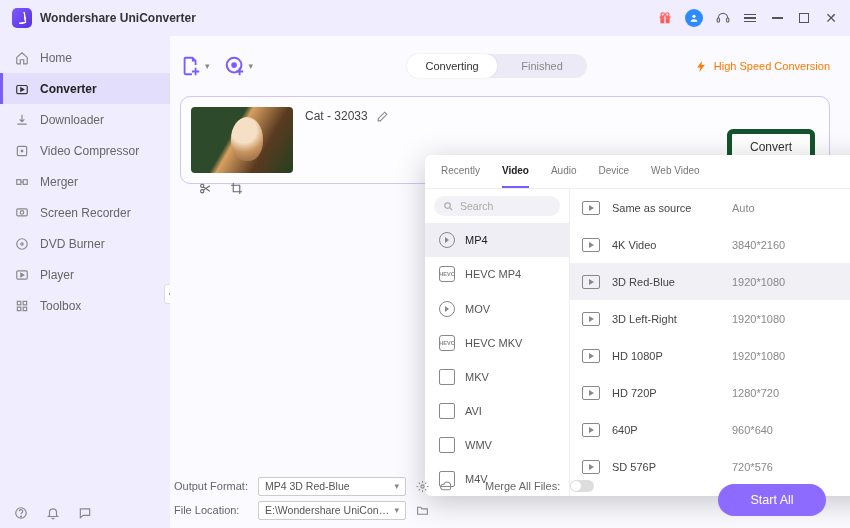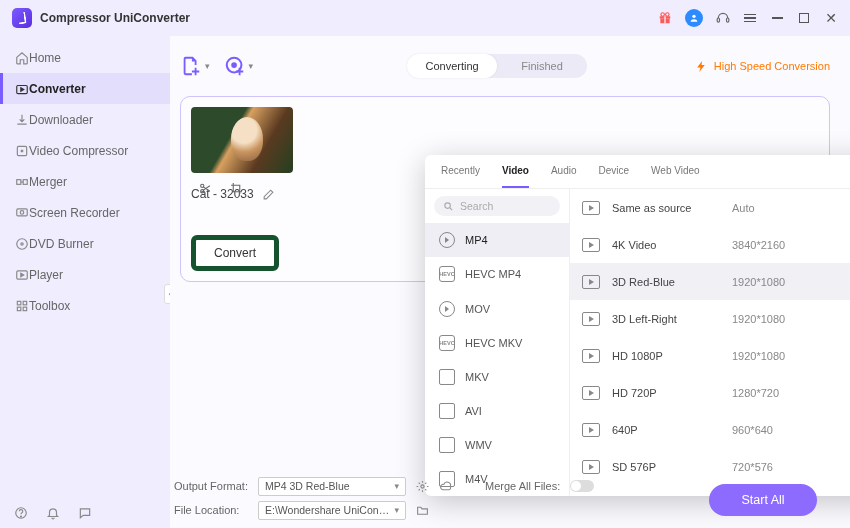--- a/index.html
+++ b/index.html
@@ -9,36 +9,36 @@
   .logo::after{content:'';position:absolute;inset:4px 6px;border:2px solid #fff;border-radius:2px;border-top:none;border-left:none;transform:rotate(-8deg);}
   .title-name { font-size: 12px; font-weight: 600; }
   .title-right { margin-left: auto; display: flex; align-items: center; gap: 13px; }
   .title-ic { width: 14px; height: 14px; color: #555; cursor: pointer; display:flex;align-items:center;justify-content:center;}
   .hamb{display:flex;flex-direction:column;gap:2px;} .hamb span{display:block;width:12px;height:1.5px;background:#555;}
   .minim{width:11px;height:1.5px;background:#555;} .maxim{width:10px;height:10px;border:1.5px solid #555;} .closex{font-size:14px;color:#555;}
   .gift{color:#ff5a5a;font-size:14px;}
   .avatar{width:18px;height:18px;border-radius:50%;background:#2e8bff;display:flex;align-items:center;justify-content:center;color:#fff;font-size:10px;}
   .body { display: flex; height: 492px; }
   .sidebar { width: 170px; background: #f0eefe; padding-top: 6px; position: relative; }
-  .nav-item { display: flex; align-items: center; height: 31px; padding: 0 14px; font-size: 12px; color: #666; cursor: pointer; }
+  .nav-item { display: flex; align-items: center; gap: 11px; height: 31px; padding: 0 14px; font-size: 12px; color: #666; cursor: pointer; }
   .nav-item.active { background: #e3defc; color: #222; font-weight: 700; border-left: 3px solid #7b5cff; padding-left: 11px; }
   .nav-ic { width: 15px; height: 15px; display:flex;align-items:center;justify-content:center;color:#888; }
   .nav-item.active .nav-ic{color:#333;}
   .collapse-handle { position: absolute; right: -6px; top: 248px; width: 12px; height: 20px; background: #fff; border:1px solid #ddd; border-radius: 3px; font-size: 9px; display:flex;align-items:center;justify-content:center;color:#888;cursor:pointer;}
   .sidebar-footer { position: absolute; bottom: 8px; left: 14px; display: flex; gap: 18px; color:#888; font-size: 13px; }
   .main { flex: 1; background: #fafaff; position: relative; padding: 10px 20px 0 10px; }
   .toolbar { display: flex; align-items: center; gap: 14px; height: 40px; }
   .tool-btn { display:flex;align-items:center;gap:1px;cursor:pointer;}
   .tool-add { width:22px;height:22px;color:#7b5cff;}
   .chev{font-size:9px;color:#888;margin-left:2px;}
   .seg { margin-left: 140px; display: flex; background: #eceaf7; border-radius: 14px; height: 24px; width: 180px; font-size: 11px; }
   .seg > div { flex:1; display:flex;align-items:center;justify-content:center; color:#888; cursor:pointer;}
   .seg > div.on { background:#fff; border-radius:14px; color:#333; box-shadow: 0 0 3px rgba(0,0,0,.07);}
   .hsc { margin-left: auto; display:flex;align-items:center;gap:6px;color:#ff7a00;font-size:11px;cursor:pointer;}
-  .card { margin-top: 10px; border:1.5px solid #cfc4fb; border-radius: 10px; padding: 10px 14px 10px 10px; display:flex; gap:12px; background:#fdfdff;flex-direction:column; }
+  .card { margin-top: 10px; border:1.5px solid #cfc4fb; border-radius: 10px; padding: 10px 14px 10px 10px; display:flex; gap:12px; background:#fdfdff; }
   .thumb { width:102px; height:66px; background: linear-gradient(120deg,#2d4a2a 40%, #d8a060 45%, #5a3a20 70%, #244020 100%); border-radius:4px; position:relative;}
   .thumb::after{content:'';position:absolute;left:40px;top:10px;width:32px;height:44px;background:radial-gradient(circle at 40% 30%, #f5e0c5 35%, #c99560 60%, #8a6040 100%);border-radius:50% 50% 45% 45%;}
   .thumb-tools { position:absolute; left:8px; bottom:-22px; display:flex; gap:18px; font-size:12px; color:#666;}
   .card-mid { flex:1; padding-top:2px;}
   .fname-row{display:flex;align-items:center;gap:8px;font-size:12px;color:#444;}
   .edit-ic{color:#888;cursor:pointer;}
   .convert-btn{align-self:flex-start;margin-top:22px;background:#fff;border:5px solid #14532d;border-radius:6px;padding:6px 18px;font-size:12px;cursor:pointer;}
   
   .fmt-pop { position:absolute; left:255px; top:119px; width:494px; height:341px; background:#fff; border-radius:6px; box-shadow:0 6px 30px rgba(0,0,0,.22); display:flex; flex-direction:column; overflow:hidden;}
   .fmt-tabs { height:34px; display:flex; gap:22px; padding:0 16px; border-bottom:1px solid #eee; align-items:center;}
@@ -61,29 +61,29 @@
   .fmt-r-name{flex:0 0 108px;color:#444;}
   .fmt-r-res{flex:1;color:#888;}
   
   .bottom{position:absolute;left:0;right:20px;bottom:6px;font-size:11px;color:#666;}
   .brow{display:flex;align-items:center;gap:10px;height:24px;padding-left:4px;}
   .blabel{width:74px;}
   .bselect{width:148px;height:19px;border:1px solid #ccc;border-radius:2px;background:#fff;display:flex;align-items:center;justify-content:space-between;padding:0 6px;font-size:10.5px;color:#555;cursor:pointer;}
   .bic{color:#888;cursor:pointer;font-size:12px;}
   .toggle{width:24px;height:12px;border-radius:6px;background:#ddd;position:relative;}
   .toggle::after{content:'';position:absolute;left:1px;top:1px;width:10px;height:10px;background:#fff;border-radius:50%;}
-  .start-all{position:absolute;right:13px;bottom:6px;width:108px;height:32px;border-radius:16px;background:#8e6bff;color:#fff;display:flex;align-items:center;justify-content:center;font-size:12.5px;cursor:pointer;}
+  .start-all{position:absolute;right:4px;bottom:6px;width:108px;height:32px;border-radius:16px;background:#8e6bff;color:#fff;display:flex;align-items:center;justify-content:center;font-size:12.5px;cursor:pointer;}
   svg{display:block;}
 </style>
 </head>
 <body>
 
 <div class="titlebar">
   <div class="logo"></div>
-  <div class="title-name">Compressor UniConverter</div>
+  <div class="title-name">Wondershare UniConverter</div>
   <div class="title-right">
     <span class="title-ic gift">
       <svg width="14" height="14" viewBox="0 0 24 24" fill="currentColor">
           <rect x="3" y="9" width="18" height="4"></rect>
           <rect x="4" y="13" width="16" height="8"></rect>
           <rect x="11" y="9" width="2" height="12" fill="#fff"></rect>
           <circle cx="8" cy="6" r="3" fill="none" stroke="currentColor" stroke-width="2"></circle>
           <circle cx="16" cy="6" r="3" fill="none" stroke="currentColor" stroke-width="2"></circle>
         </svg>
     </span>

